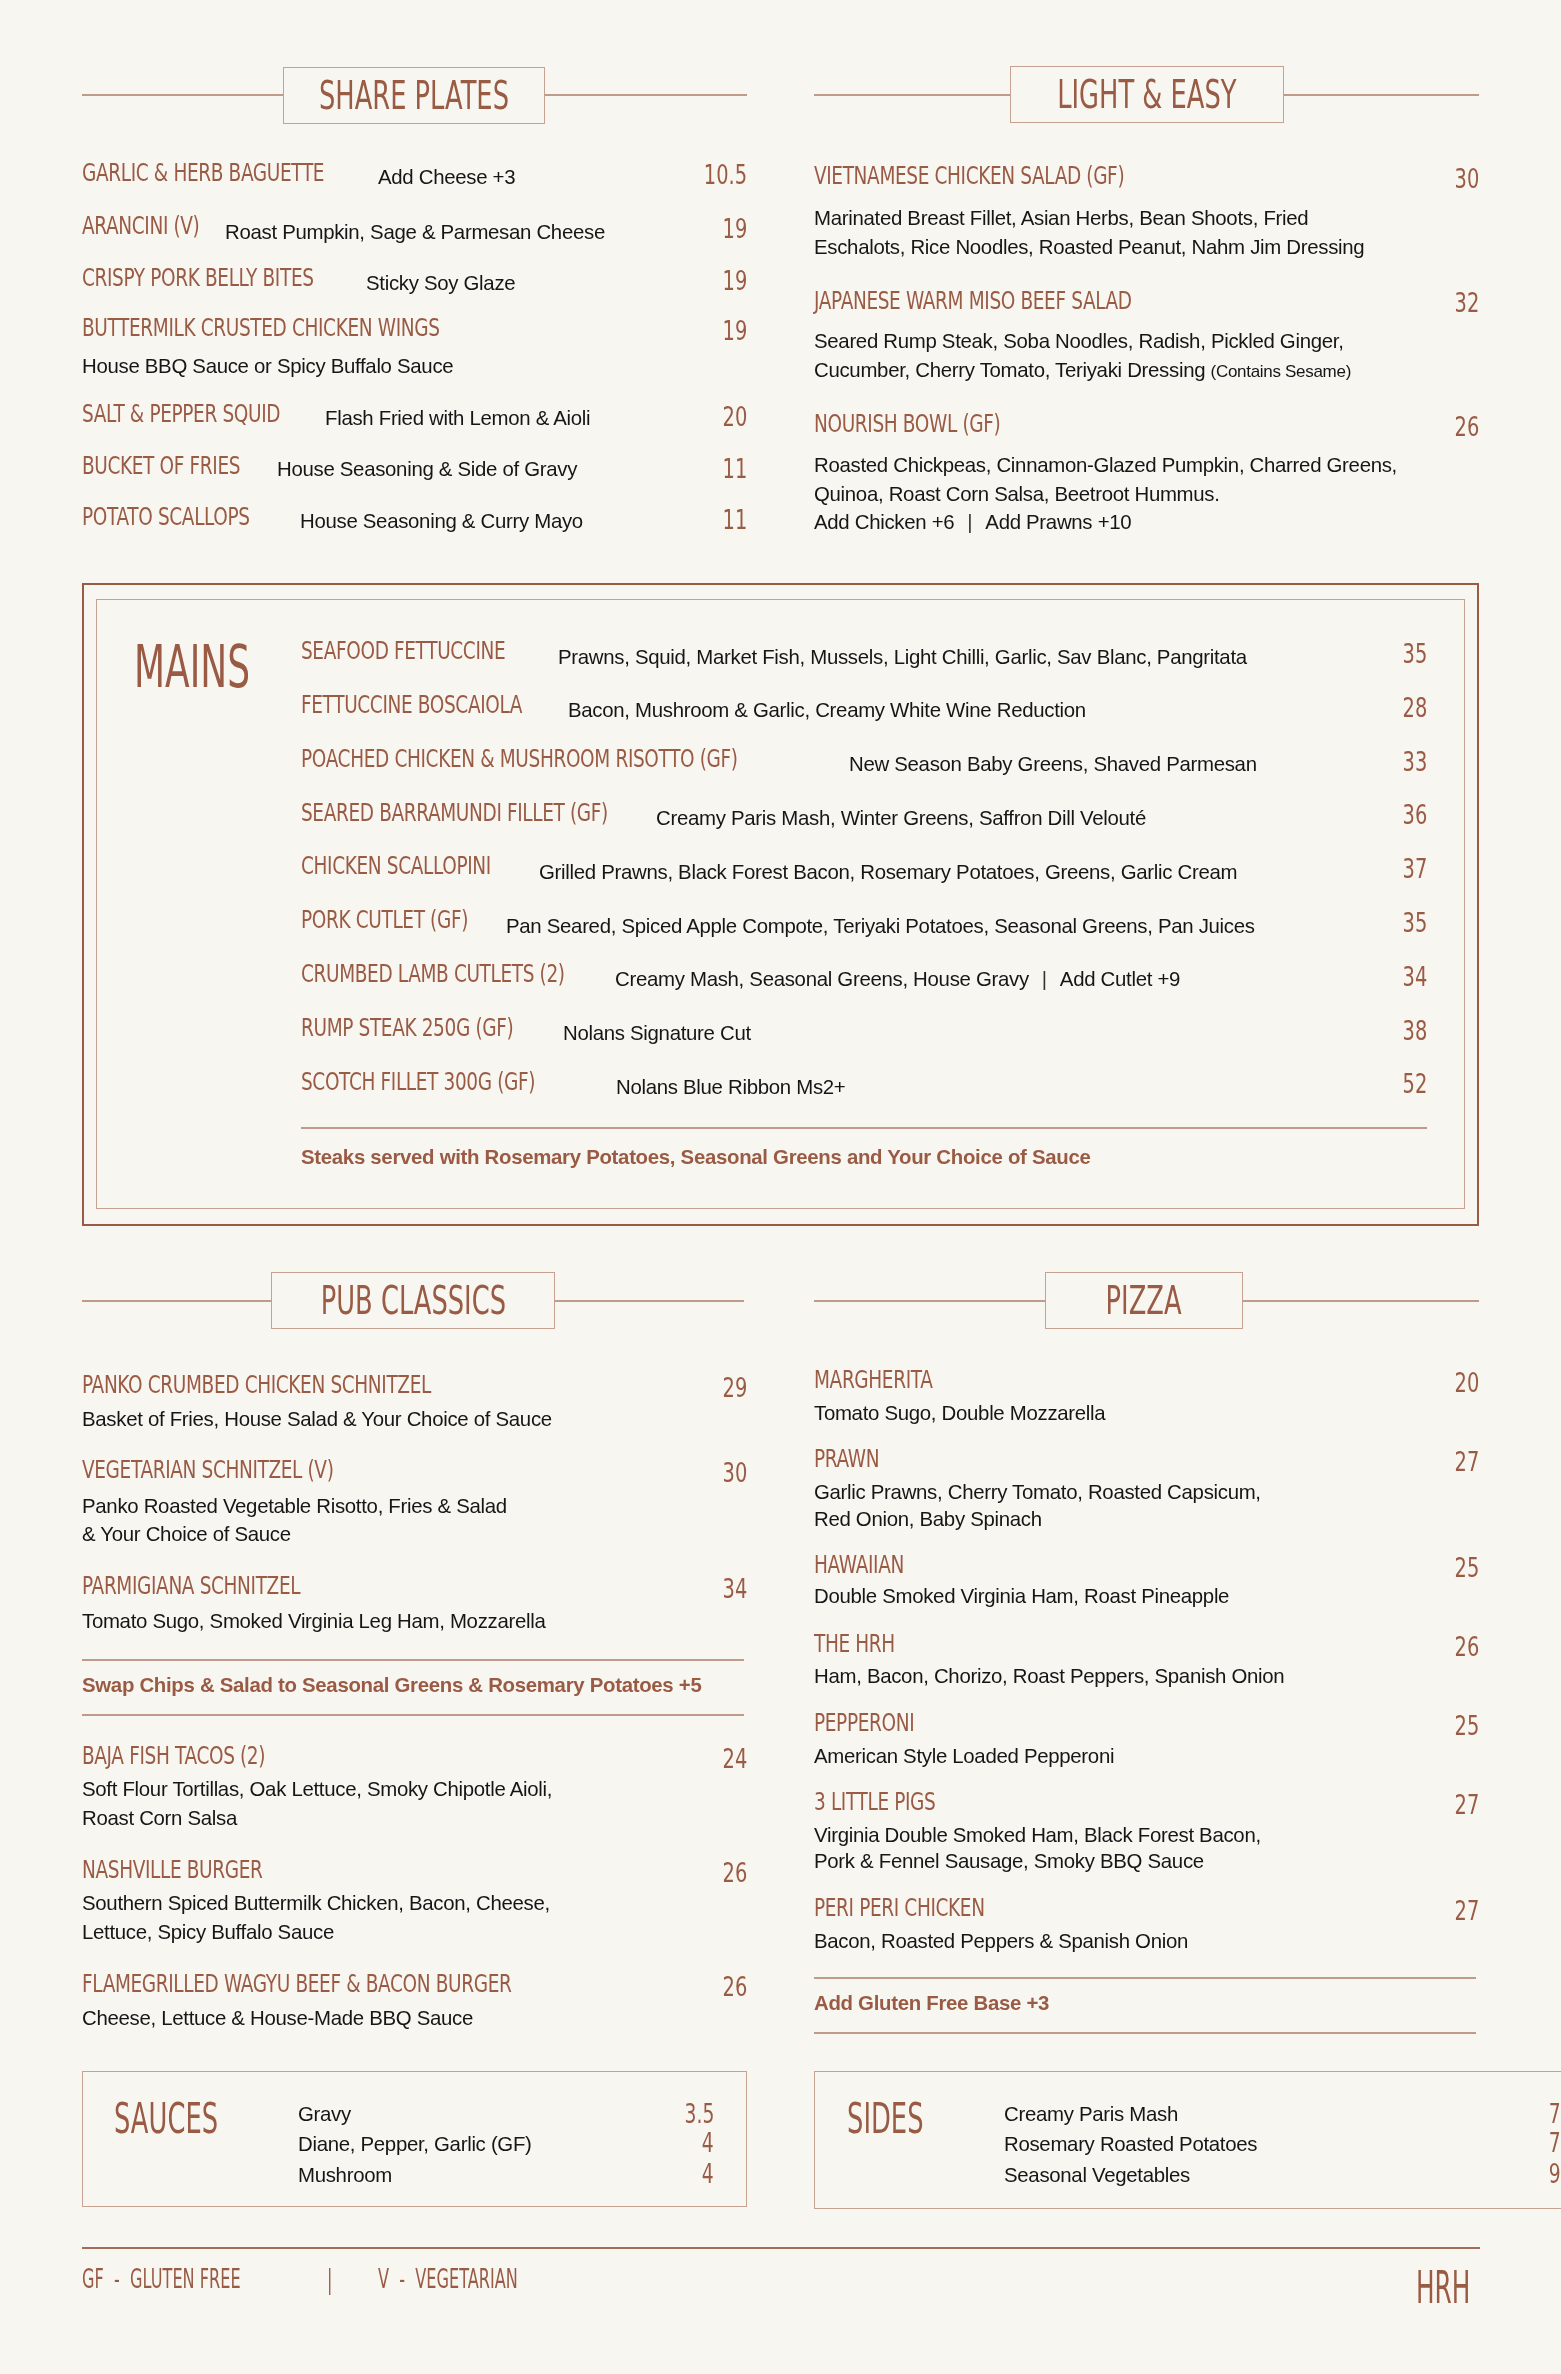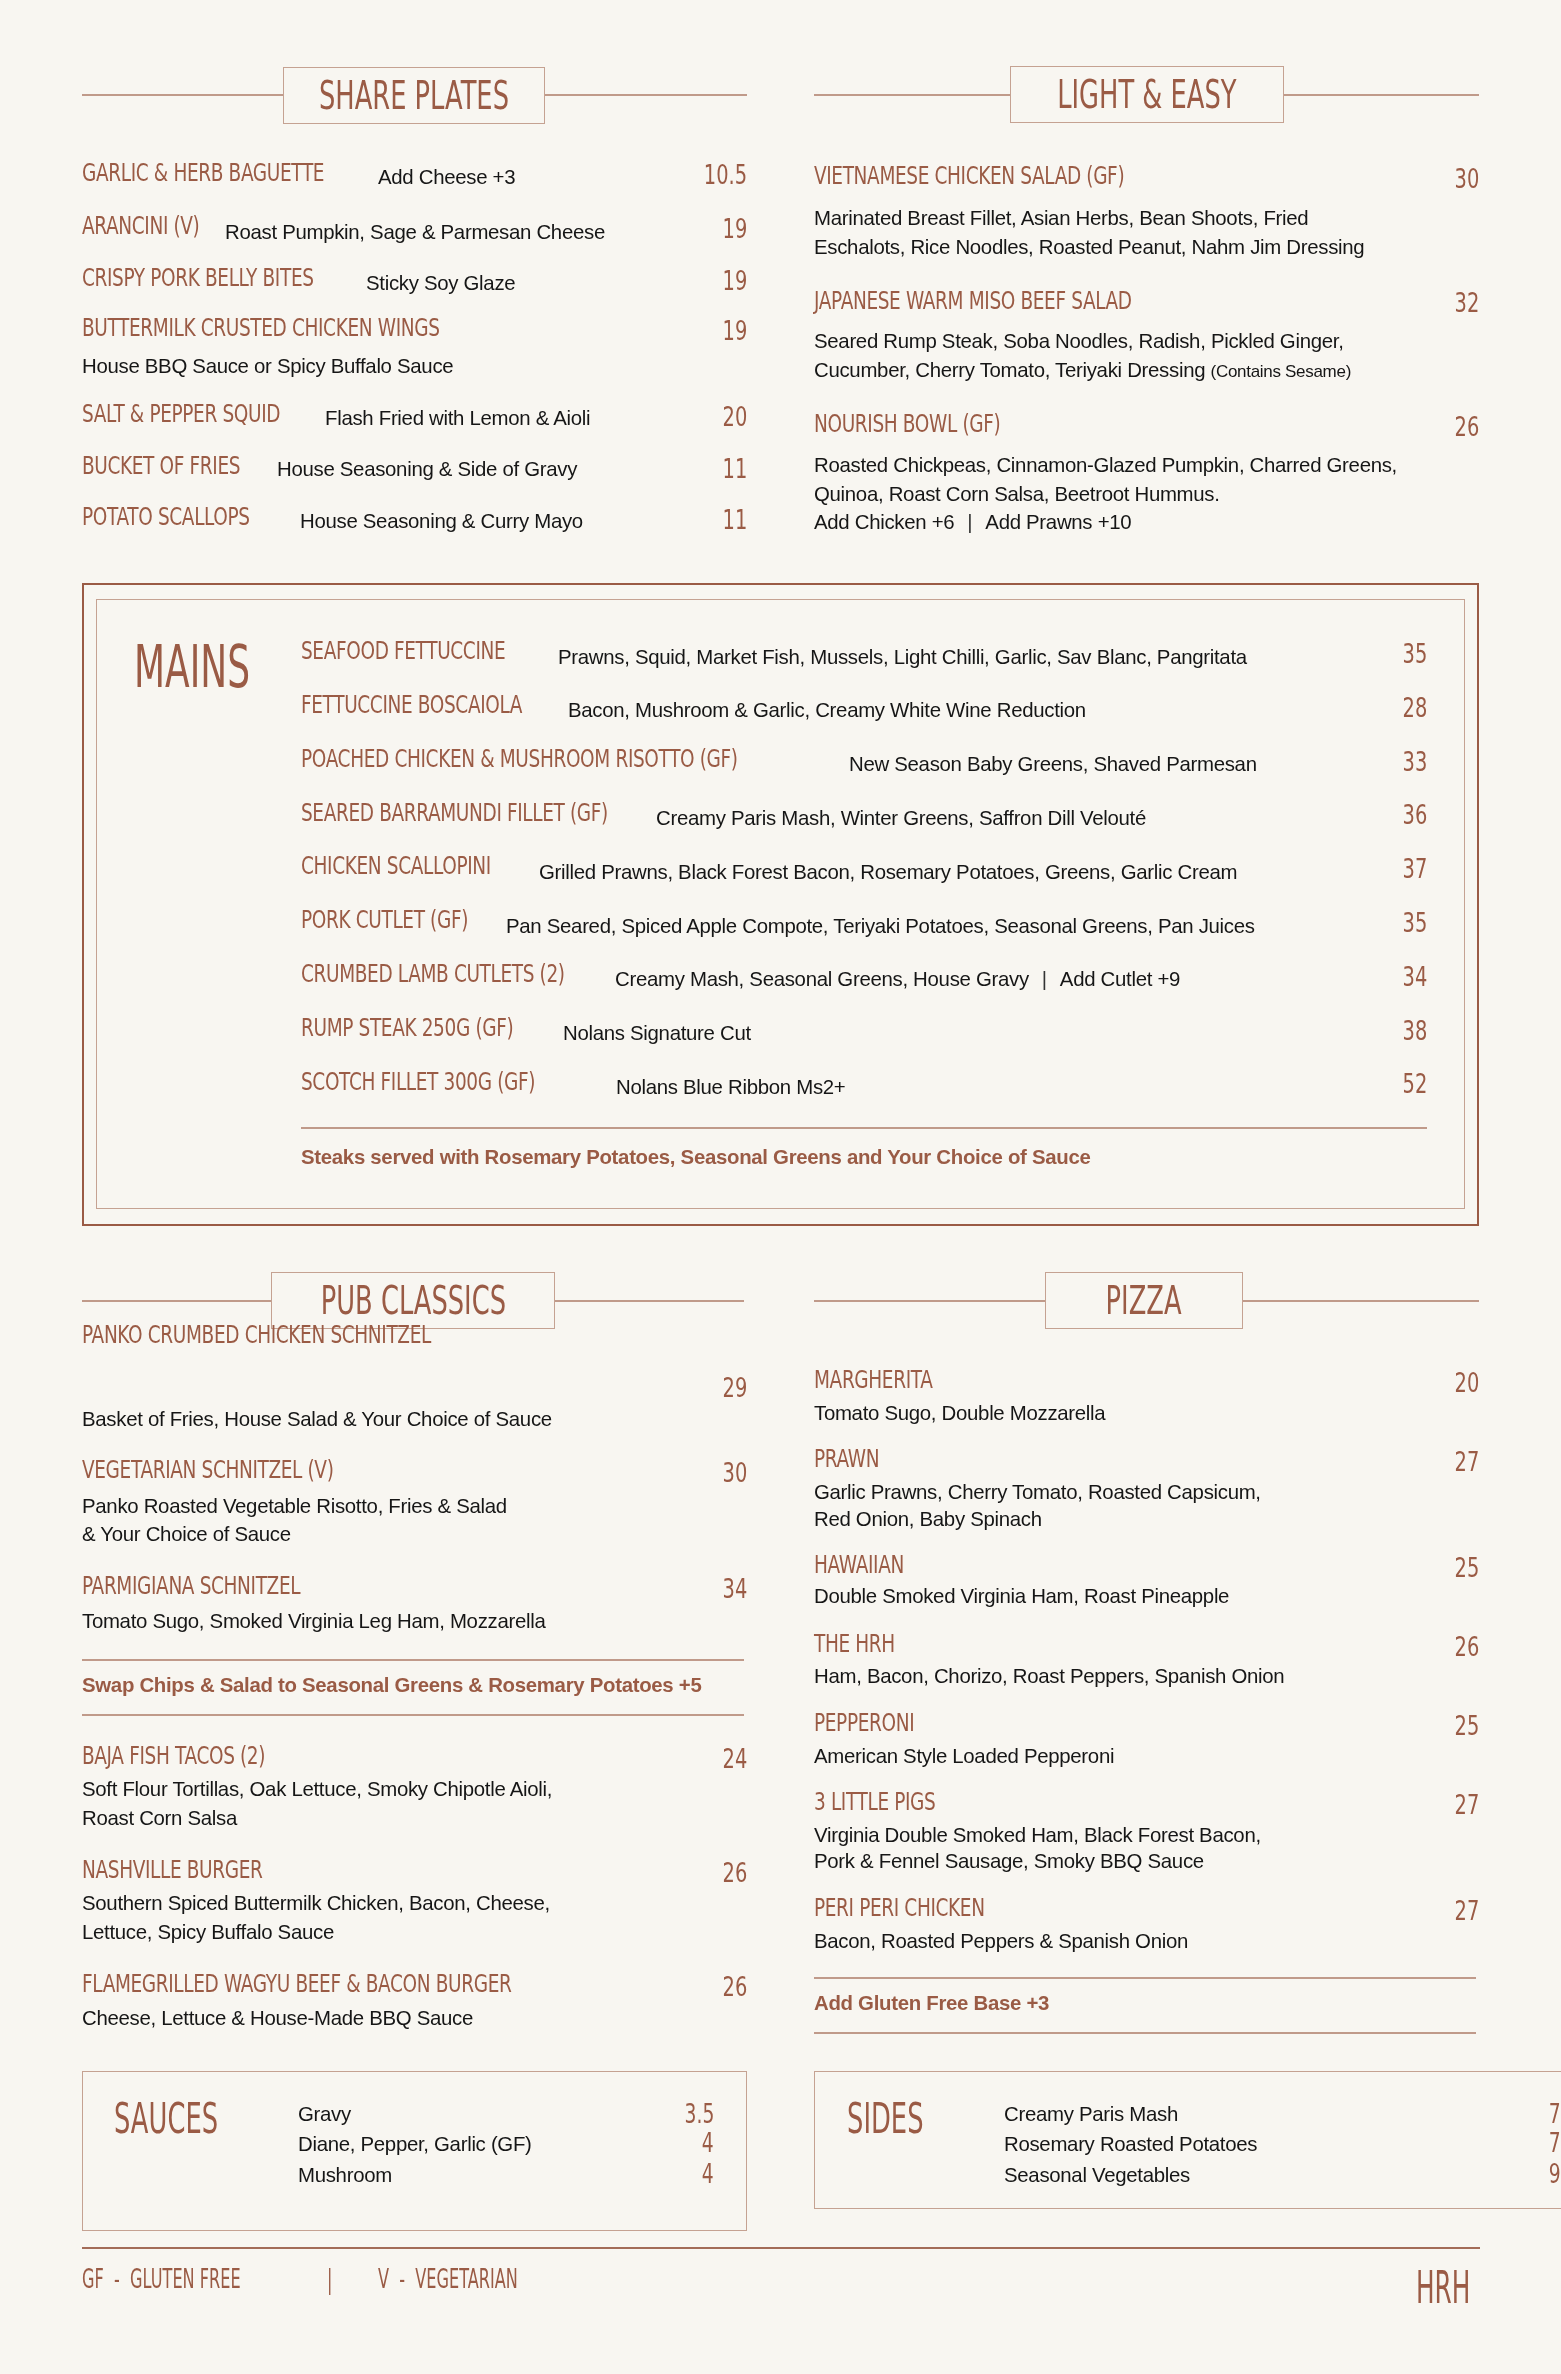--- a/index.html
+++ b/index.html
@@ -218,21 +218,21 @@
   <div class="rule" style="left:301px; top:1127px; width:1126px;"></div>
   <span class="note" style="left:301px; top:1146px;">Steaks served with Rosemary Potatoes, Seasonal Greens and Your Choice of Sauce</span>
 </div>
 
 <div>
   <div class="rule" style="left:82px; top:1300px; width:662px;"></div>
   <div class="hdr-box" style="left:271px; top:1272px; width:284px; height:57px;">
     <span class="hdr-text" style="text-transform:uppercase;">Pub Classics</span>
   </div>
 
-  <div class="abs" style="left:82px; top:1322px;">
+  <div class="abs" style="left:82px; top:1372px;">
     <span class="deco title">Panko Crumbed Chicken Schnitzel</span>
   </div>
   <span class="price" style="right:814px; top:1374px;">29</span>
   <div class="abs desc" style="left:82px; top:1405px;">Basket of Fries, House Salad &amp; Your Choice of Sauce</div>
 
   <div class="abs" style="left:82px; top:1457px;">
     <span class="deco title">Vegetarian Schnitzel (V)</span>
   </div>
   <span class="price" style="right:814px; top:1459px;">30</span>
   <div class="abs desc" style="left:82px; top:1492px;">Panko Roasted Vegetable Risotto, Fries &amp; Salad</div>
@@ -317,21 +317,21 @@
     <span class="deco title">Peri Peri Chicken</span>
   </div>
   <span class="price" style="right:82px; top:1897px;">27</span>
   <div class="abs desc" style="left:814px; top:1927px;">Bacon, Roasted Peppers &amp; Spanish Onion</div>
 
   <div class="rule" style="left:814px; top:1977px; width:662px;"></div>
   <span class="note" style="left:814px; top:1992px;">Add Gluten Free Base +3</span>
   <div class="rule" style="left:814px; top:2032px; width:662px;"></div>
 </div>
 
-<div class="abs" style="left:82px; top:2071px; width:665px; height:160px; box-sizing:border-box; border:1.9px solid #c5a292;">
+<div class="abs" style="left:82px; top:2071px; width:665px; height:136px; box-sizing:border-box; border:1.9px solid #c5a292;">
   <span class="abs deco" style="left:31px; top:25px; font-size:43px; transform:scaleX(0.6);">Sauces</span>
   <span class="abs desc-inline" style="left:215px; top:31px;">Gravy</span>
   <span class="price" style="right:32px; top:29px; font-size:26px;">3.5</span>
   <span class="abs desc-inline" style="left:215px; top:61px;">Diane, Pepper, Garlic (GF)</span>
   <span class="price" style="right:32px; top:58px; font-size:26px;">4</span>
   <span class="abs desc-inline" style="left:215px; top:92px;">Mushroom</span>
   <span class="price" style="right:32px; top:89px; font-size:26px;">4</span>
 </div>
 
 <div class="abs" style="left:814px; top:2071px; width:783px; height:138px; box-sizing:border-box; border:1.9px solid #c5a292;">

